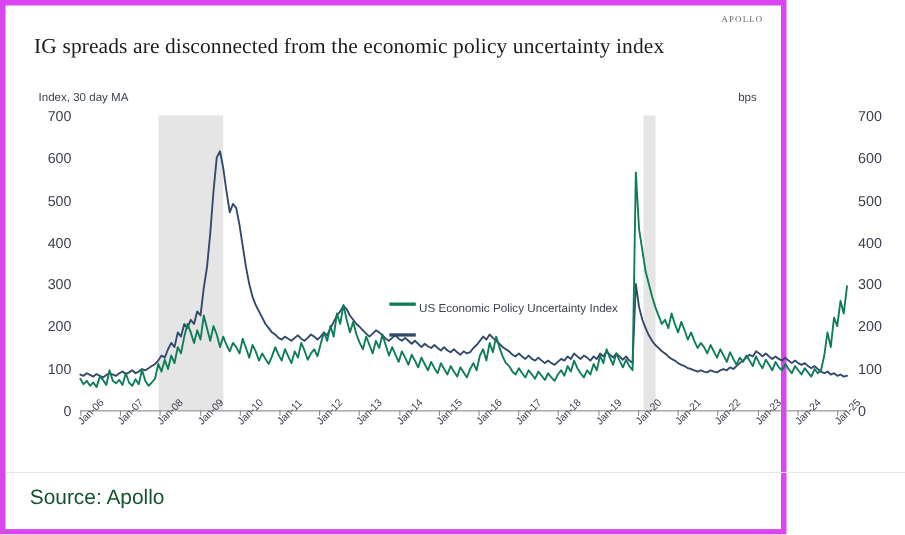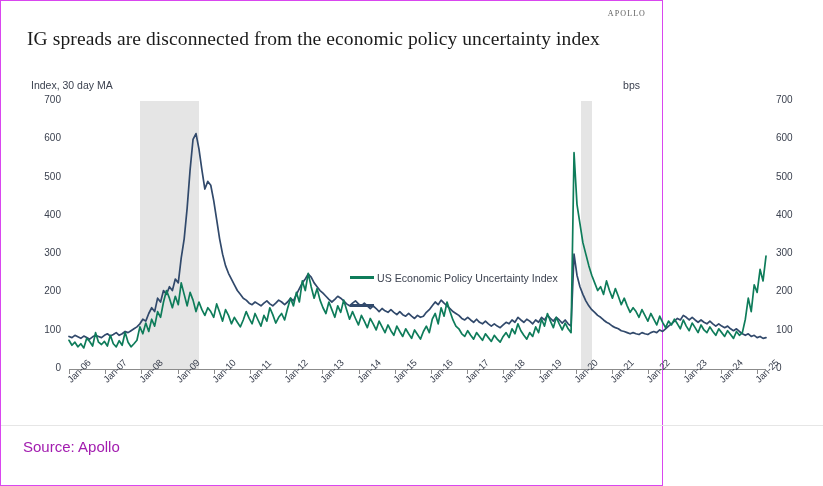--- a/index.html
+++ b/index.html
@@ -10,24 +10,24 @@
   body {
     width: 823px;
     height: 486px;
     font-family: "Liberation Sans", sans-serif;
     color: #3c4250;
     overflow: hidden;
     position: relative;
   }
   #page {
     position: relative;
-    width: 663px;
+    width: 715px;
     height: 486px;
     background: #ffffff;
-    border: 1px solid #d946ef;
+    border: 5px solid #d946ef;
     box-sizing: border-box;
   }
   
   #brand {
     position: absolute;
     top: 8px;
     right: 16px;
     font-family: "Liberation Serif", serif;
     font-size: 8px;
     letter-spacing: 1.1px;
@@ -63,21 +63,21 @@
   }
   #plot {
     position: absolute;
     left: 68px;
     top: 100px;
     width: 697px;
     height: 268px;
   }
   .yaxis-label {
     position: absolute;
-    font-size: 10px;
+    font-size: 13px;
     color: #3c4250;
     line-height: 1;
   }
   .yaxis-label.left  { text-align: right; width: 34px; }
   .yaxis-label.right { text-align: left;  width: 34px; }
 
   .shade-band {
     position: absolute;
     top: 0;
     background: #e3e3e3;
@@ -117,21 +117,20 @@
     letter-spacing: -0.1px;
   }
   
   #legend {
     position: absolute;
     left: 281px;
     top: 170px;
   }
   .legend-row {
     display: flex;
-    align-items: center;
     margin-bottom: 15px;
     height: 13px;
   }
   .legend-swatch {
     width: 24px;
     height: 2.6px;
     margin-right: 3px;
     flex: none;
   }
   .legend-text {
@@ -145,22 +144,22 @@
     left: 0;
     top: 424px;
     width: 823px;
     height: 1px;
     background: #e6e6e6;
   }
   #source {
     position: absolute;
     left: 22px;
     top: 437px;
-    font-size: 15px;
-    color: #a21caf;
+    font-size: 19px;
+    color: #14532d;
   }
 </style>
 </head>
 <body>
 
 <div id="page">
 
   <div id="brand">APOLLO</div>
 
   <div id="title">IG spreads are disconnected from the economic policy uncertainty index</div>

